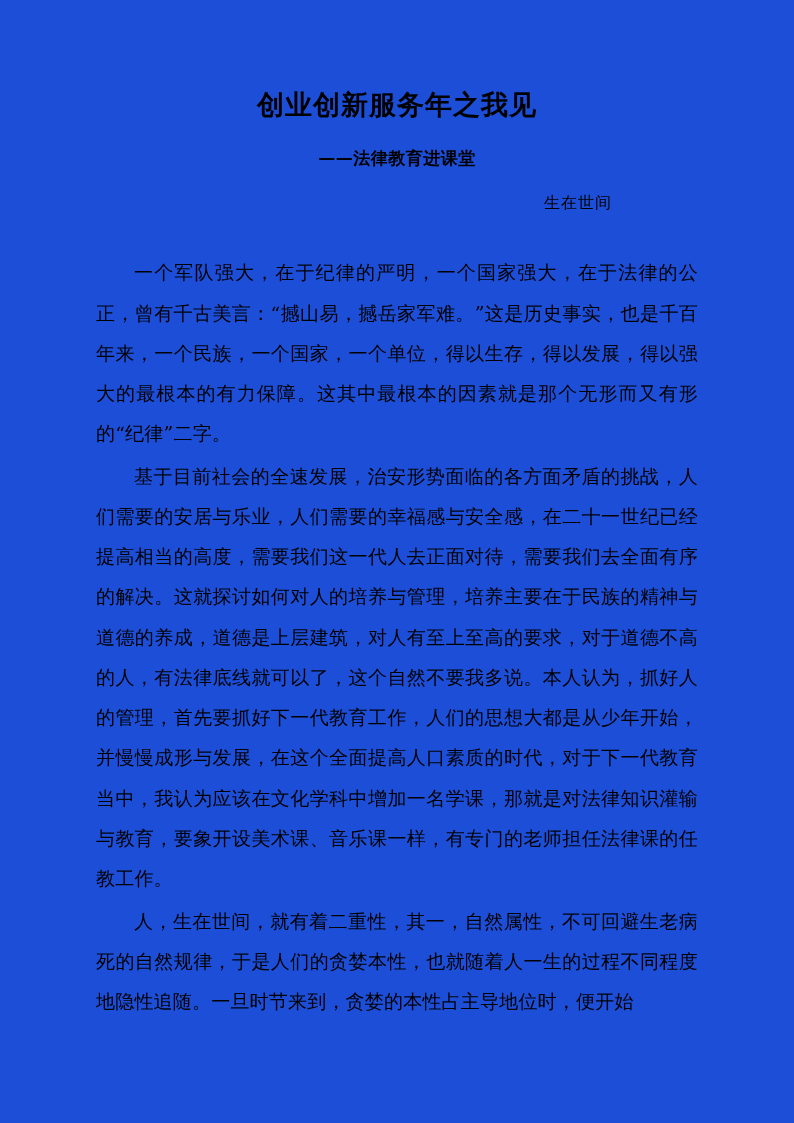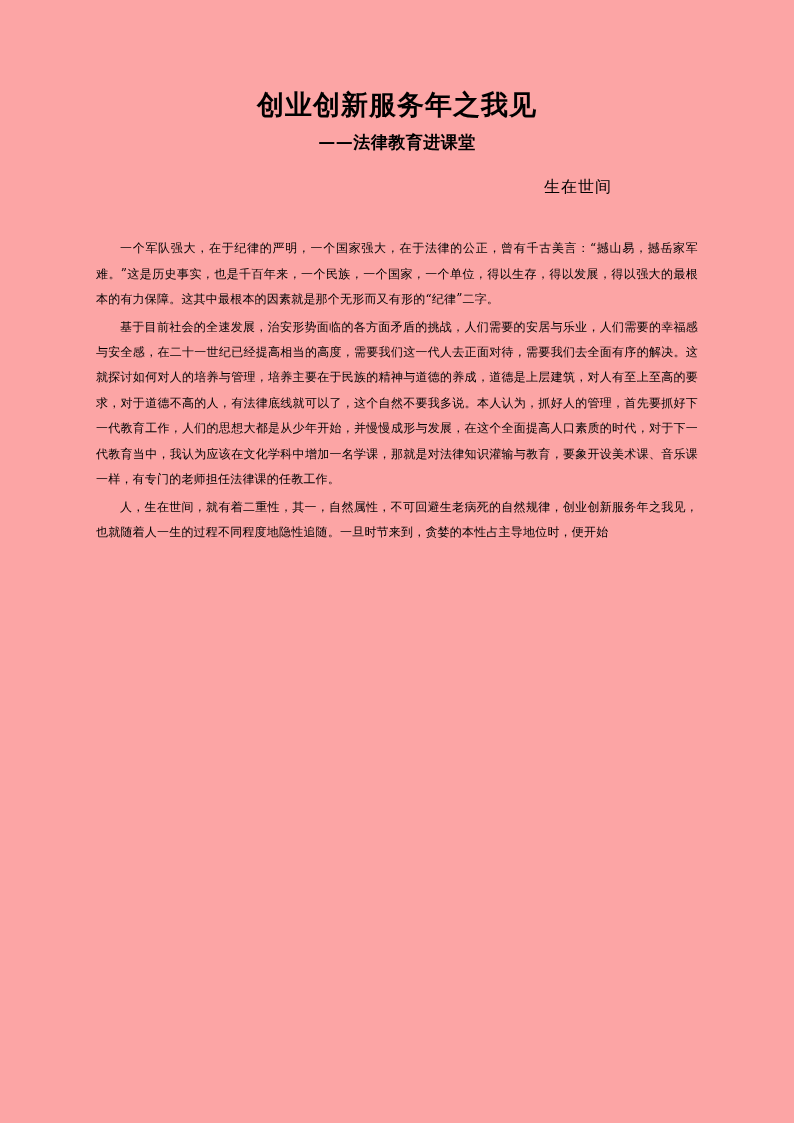--- a/index.html
+++ b/index.html
@@ -8,21 +8,21 @@
     background: #ffffff;
   }
   body {
     font-family: "DejaVu Serif", "Liberation Serif", serif;
     color: #000000;
   }
   .page {
     width: 794px;
     height: 1123px;
     box-sizing: border-box;
-    background: #fca5a5;
+    background: #1d4ed8;
     position: relative;
     overflow: hidden;
   }
   .content {
     position: absolute;
     left: 96px;
     top: 72px;
     width: 602px;
   }
   .doc-title {
@@ -34,35 +34,35 @@
     line-height: 1.4;
     margin-top: 14px;
     margin-bottom: 0;
   }
   .doc-subtitle {
     text-align: center;
     font-family: "DejaVu Serif", "Liberation Serif", serif;
     font-size: 17px;
     font-weight: bold;
     line-height: 1.5;
-    margin-top: 6px;
+    margin-top: 22px;
     letter-spacing: 0.5px;
   }
   .byline {
     text-align: right;
     font-size: 16px;
     margin-top: 22px;
     padding-right: 86px;
     letter-spacing: 1px;
   }
   .body-block {
     margin-top: 38px;
   }
   .para {
-    font-size: 12px;
+    font-size: 19px;
     line-height: 2.12;
     text-align: justify;
     text-justify: inter-ideograph;
     text-indent: 2em;
     margin: 12px 0 0 0;
     letter-spacing: 0.2px;
   }
   .para + .para {
     margin-top: 2px;
   }
@@ -75,17 +75,17 @@
 
     <h1 class="doc-title">创业创新服务年之我见</h1>
 
     <div class="doc-subtitle">——法律教育进课堂</div>
 
     <div class="byline">生在世间</div>
 
     <div class="body-block">
       <p class="para">一个军队强大，在于纪律的严明，一个国家强大，在于法律的公正，曾有千古美言：“撼山易，撼岳家军难。”这是历史事实，也是千百年来，一个民族，一个国家，一个单位，得以生存，得以发展，得以强大的最根本的有力保障。这其中最根本的因素就是那个无形而又有形的“纪律”二字。</p>
       <p class="para">基于目前社会的全速发展，治安形势面临的各方面矛盾的挑战，人们需要的安居与乐业，人们需要的幸福感与安全感，在二十一世纪已经提高相当的高度，需要我们这一代人去正面对待，需要我们去全面有序的解决。这就探讨如何对人的培养与管理，培养主要在于民族的精神与道德的养成，道德是上层建筑，对人有至上至高的要求，对于道德不高的人，有法律底线就可以了，这个自然不要我多说。本人认为，抓好人的管理，首先要抓好下一代教育工作，人们的思想大都是从少年开始，并慢慢成形与发展，在这个全面提高人口素质的时代，对于下一代教育当中，我认为应该在文化学科中增加一名学课，那就是对法律知识灌输与教育，要象开设美术课、音乐课一样，有专门的老师担任法律课的任教工作。</p>
-      <p class="para">人，生在世间，就有着二重性，其一，自然属性，不可回避生老病死的自然规律，创业创新服务年之我见，也就随着人一生的过程不同程度地隐性追随。一旦时节来到，贪婪的本性占主导地位时，便开始</p>
+      <p class="para">人，生在世间，就有着二重性，其一，自然属性，不可回避生老病死的自然规律，于是人们的贪婪本性，也就随着人一生的过程不同程度地隐性追随。一旦时节来到，贪婪的本性占主导地位时，便开始</p>
     </div>
 
   </div>
 </div>
 
 </body></html>

